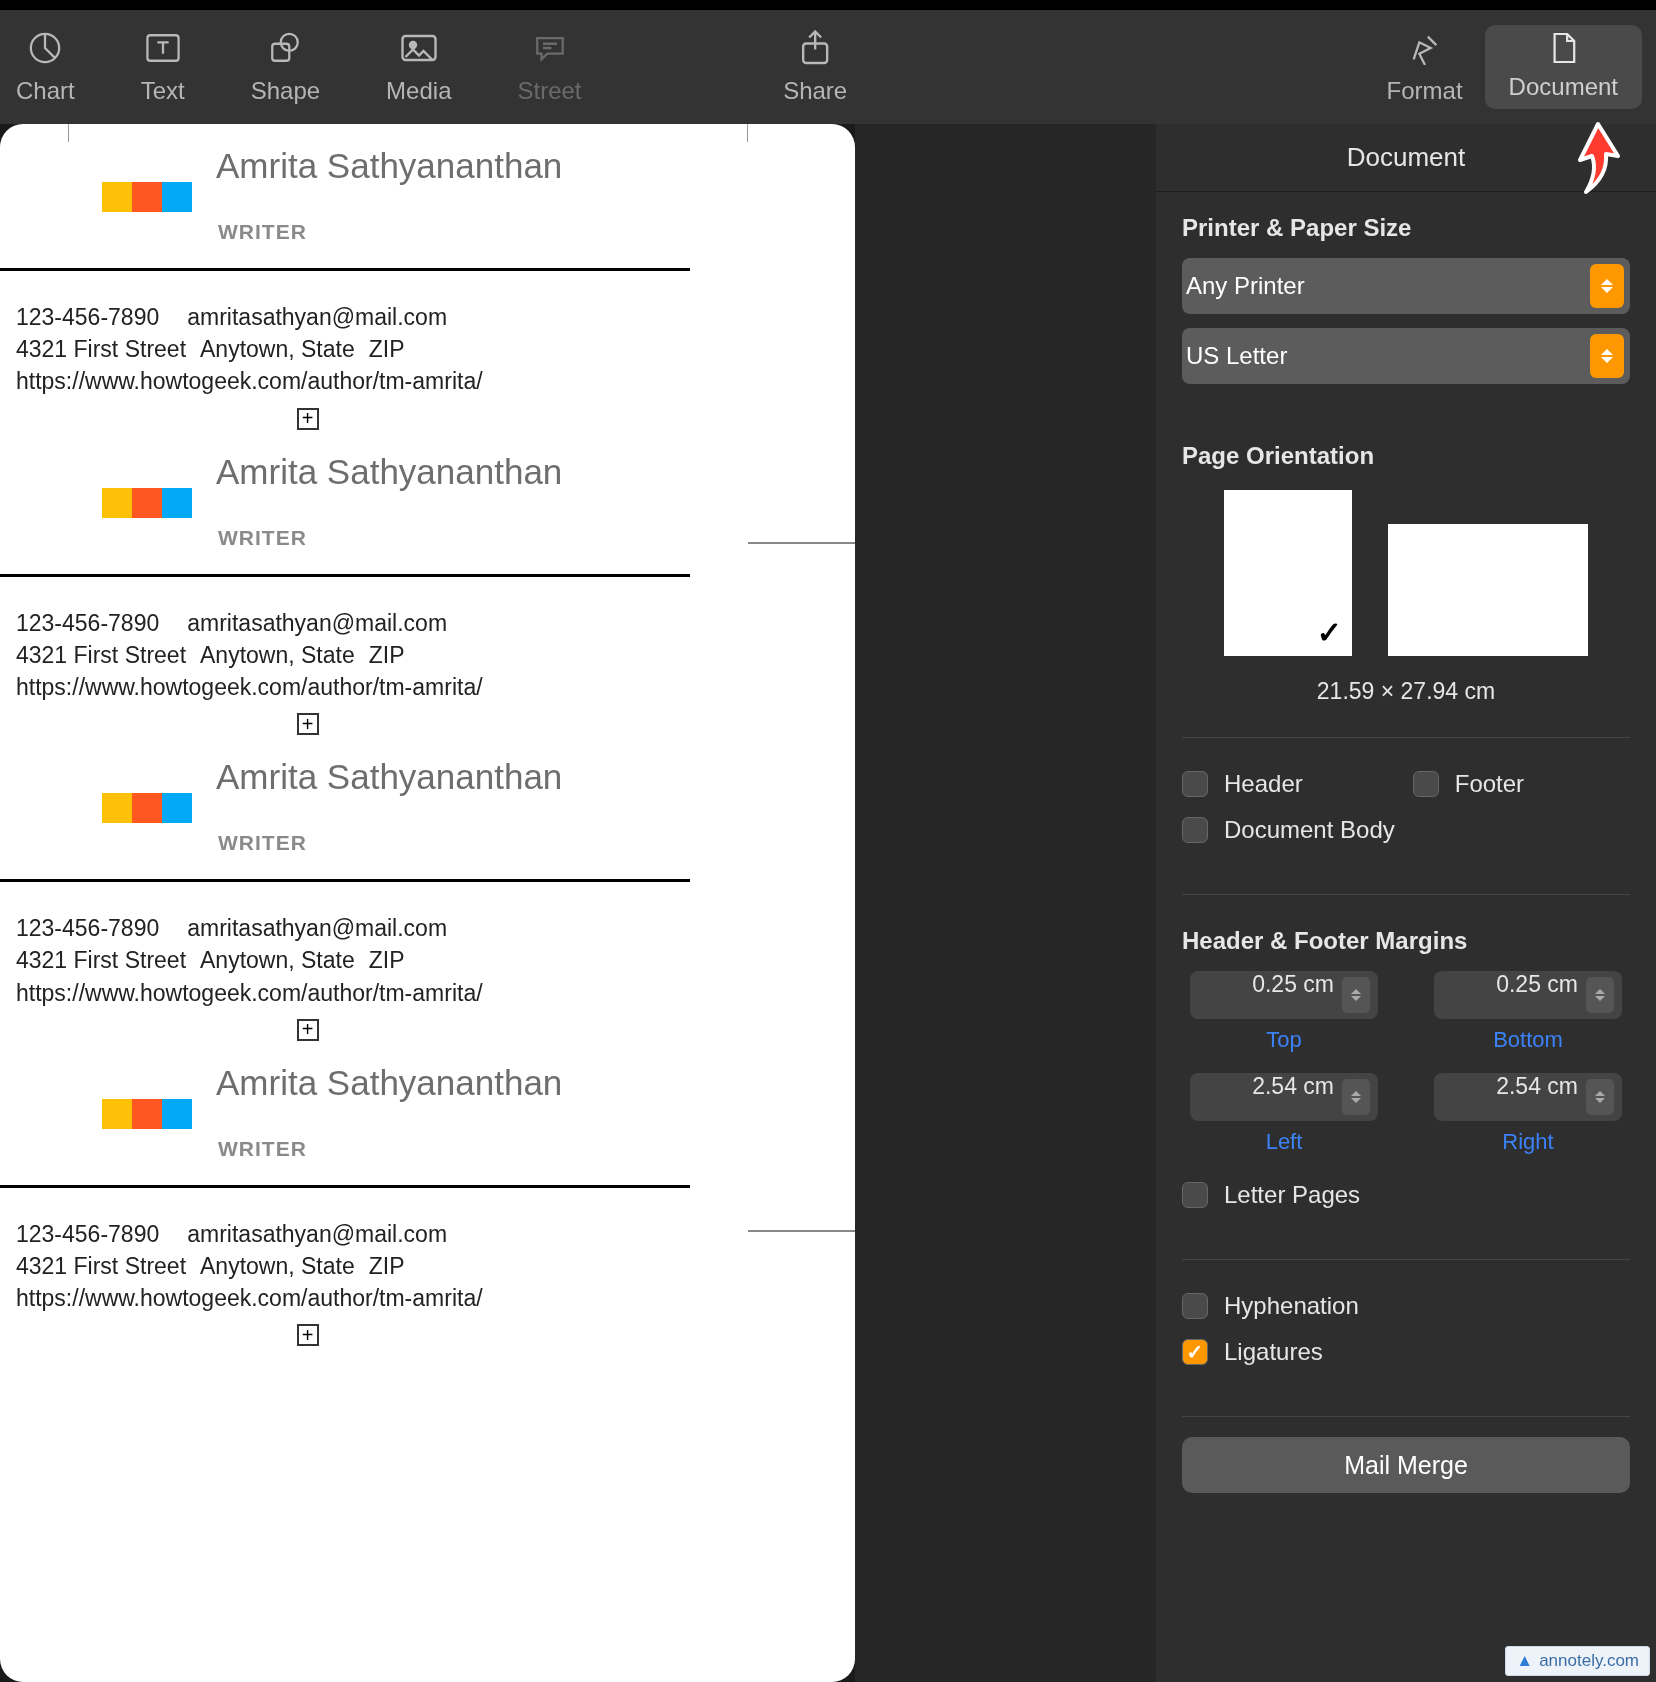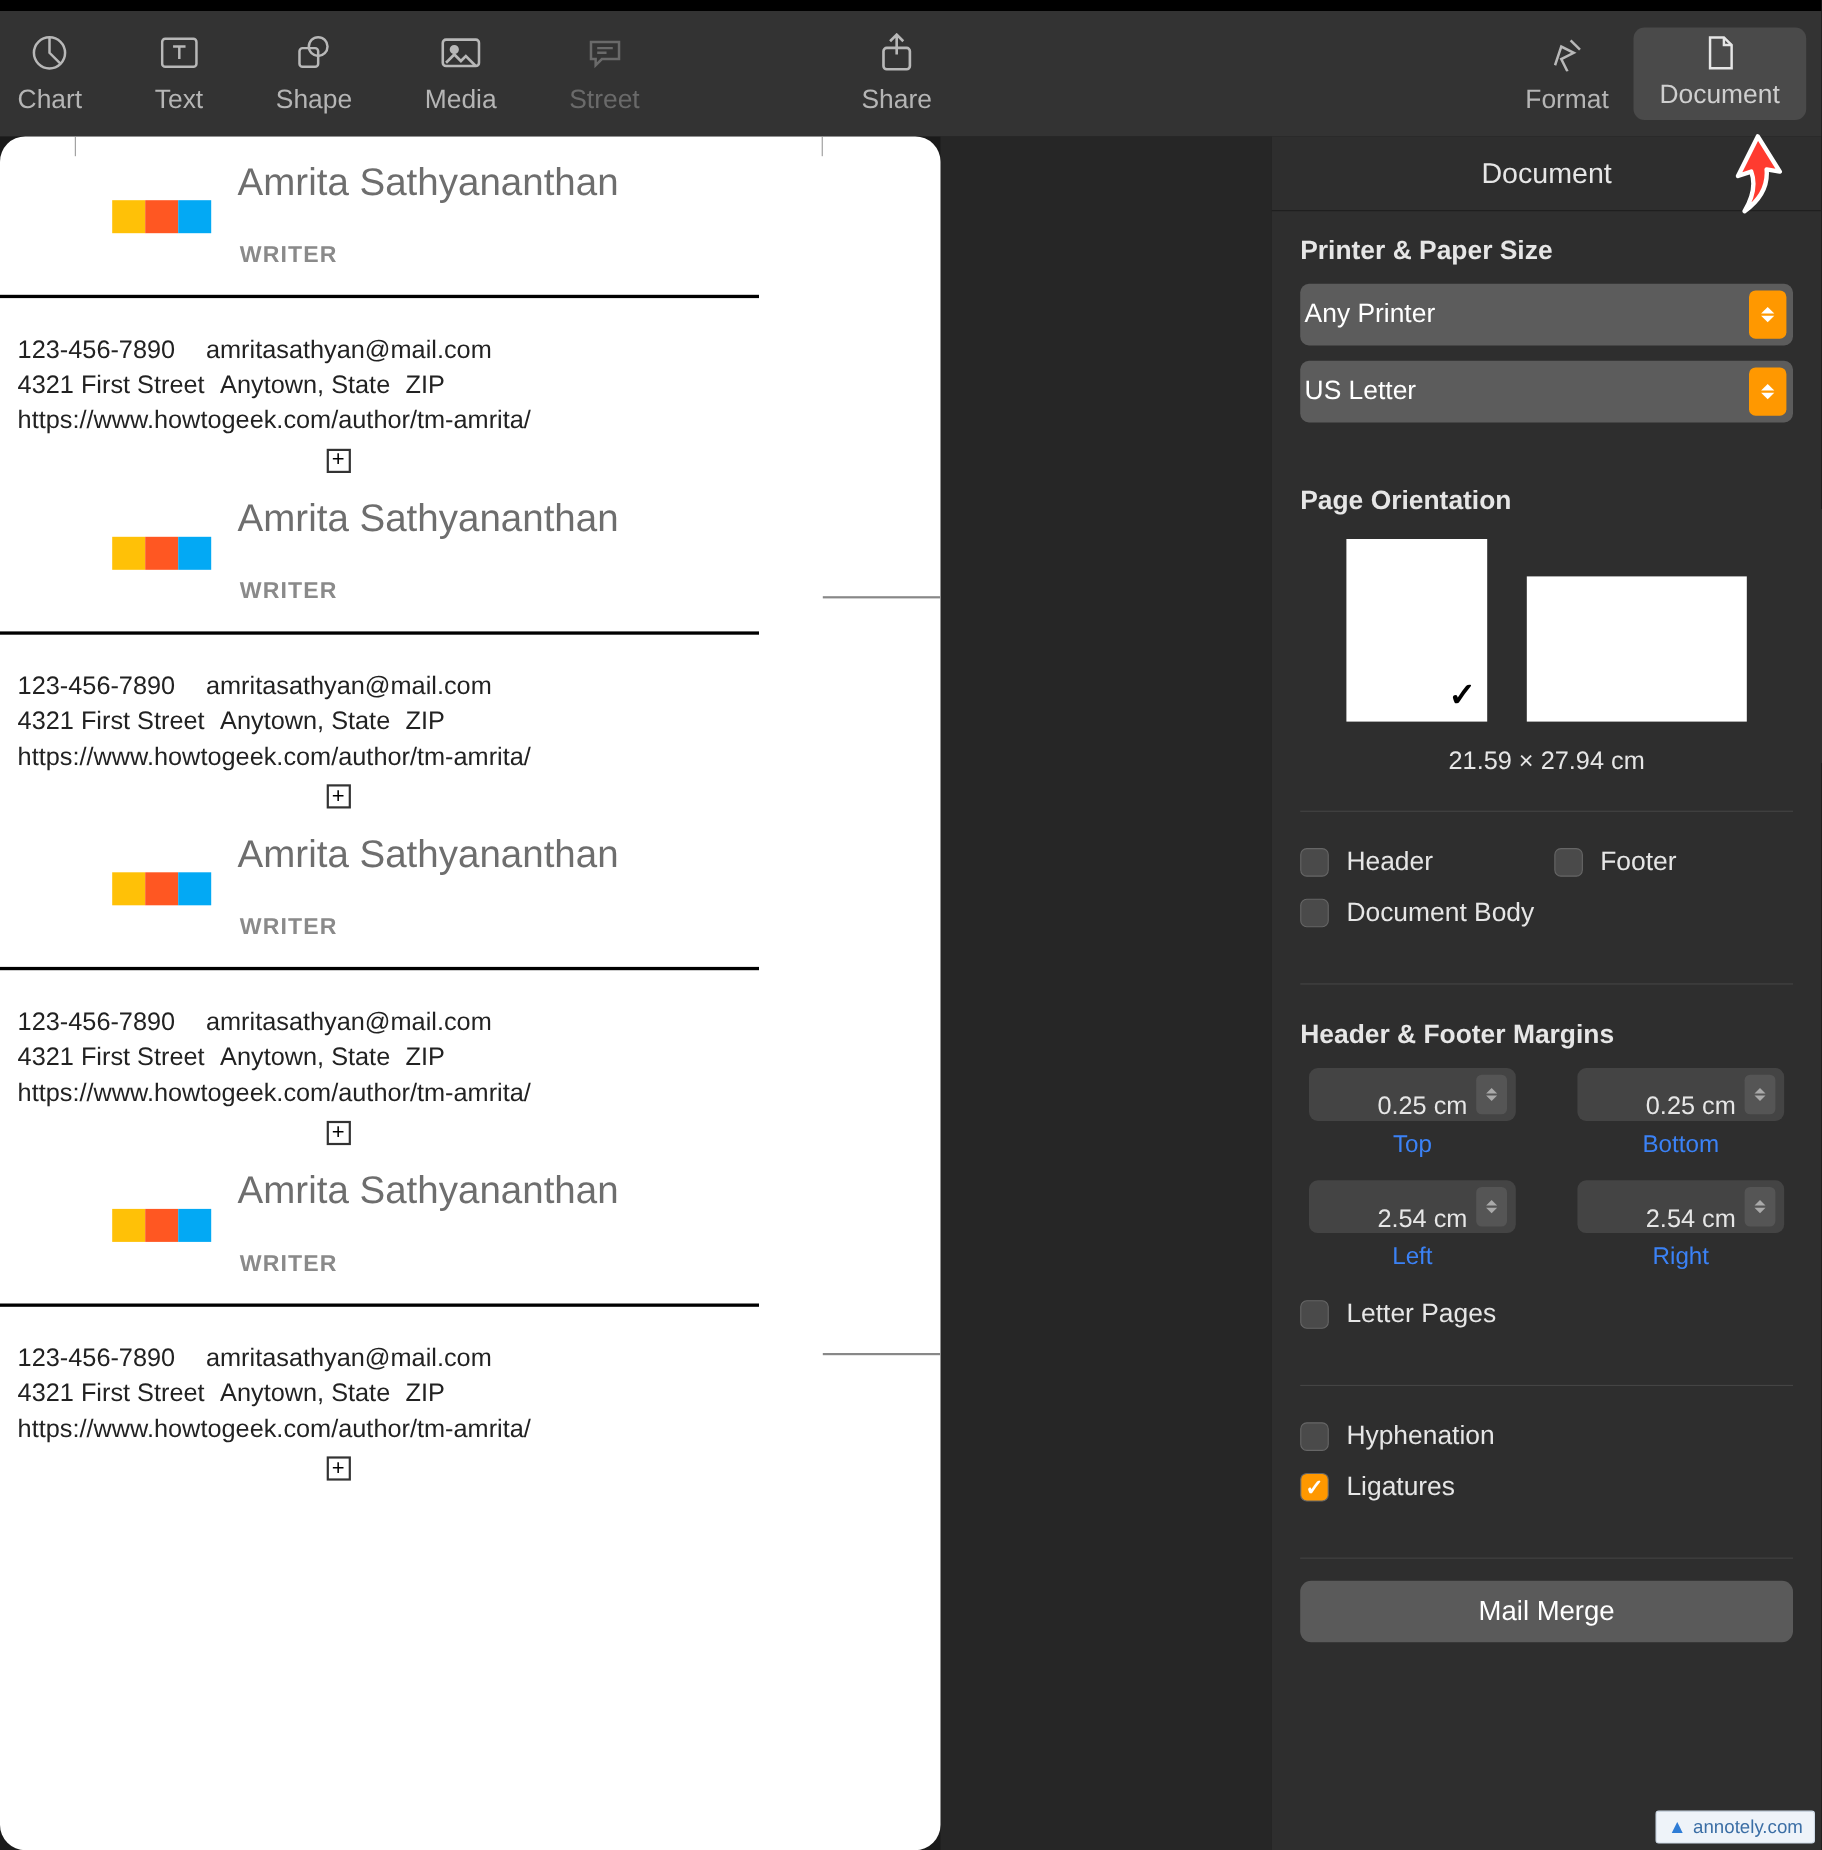--- a/index.html
+++ b/index.html
@@ -65,21 +65,21 @@
   .orient-portrait { width:128px; height:166px; background:#fff; position:relative; cursor:pointer;}
   .orient-landscape { width:200px; height:132px; background:#fff; cursor:pointer;}
   .orient-check { position:absolute; right:10px; bottom:6px; font-size:30px; font-weight:bold; color:#000;}
   .orient-size { text-align:center; font-size:23px; margin-top:22px; color:#e6e6e6;}
   .chk-row { display:flex; align-items:center; gap:16px; font-size:24px; margin-bottom:18px;}
   .chk-row2col { display:flex; gap:110px; }
   .chk { width:26px; height:26px; background:#4a4a4a; border-radius:6px; border:1px solid #666; flex-shrink:0;}
   .chk.on { background:#ff9800; display:flex; align-items:center; justify-content:center; color:#fff; font-size:20px; font-weight:bold;}
   .margins-grid { display:flex; gap:56px; justify-content:center; margin-top:14px;}
   .margin-col { display:flex; flex-direction:column; align-items:center; gap:8px;}
-  .stepper { background:#444; border-radius:8px; height:48px; width:188px; display:flex; align-items:flex-end; justify-content:flex-end; padding-right:44px; position:relative; font-size:23px;}
+  .stepper { background:#444; border-radius:8px; height:48px; width:188px; display:flex; align-items:flex-start; justify-content:flex-end; padding-right:44px; position:relative; font-size:23px;}
   .stepper .st-arrows{ position:absolute; right:8px; top:6px; bottom:6px; width:28px; background:#555; border-radius:5px; display:flex; flex-direction:column; align-items:center; justify-content:center; gap:2px;}
   .st-arrows::before{content:"";border-left:5px solid transparent;border-right:5px solid transparent;border-bottom:5px solid #aaa;}
   .st-arrows::after{content:"";border-left:5px solid transparent;border-right:5px solid transparent;border-top:5px solid #aaa;}
   .margin-lbl{font-size:22px;color:#3b82f6;}
   .mailmerge-btn {
     margin:10px 26px 22px; height:56px; background:#5a5a5a; border-radius:10px;
     display:flex; align-items:center; justify-content:center; font-size:25px; color:#fff; cursor:pointer;
   }
   .watermark { position:absolute; right:6px; bottom:6px; background:#eef3f9; color:#3b6ea5; font-size:17px; padding:4px 10px; border-radius:3px; display:flex; align-items:center; gap:6px; border:1px solid #cdd9e6;}
   .watermark .tri{color:#2e7cd6;font-weight:bold;}

